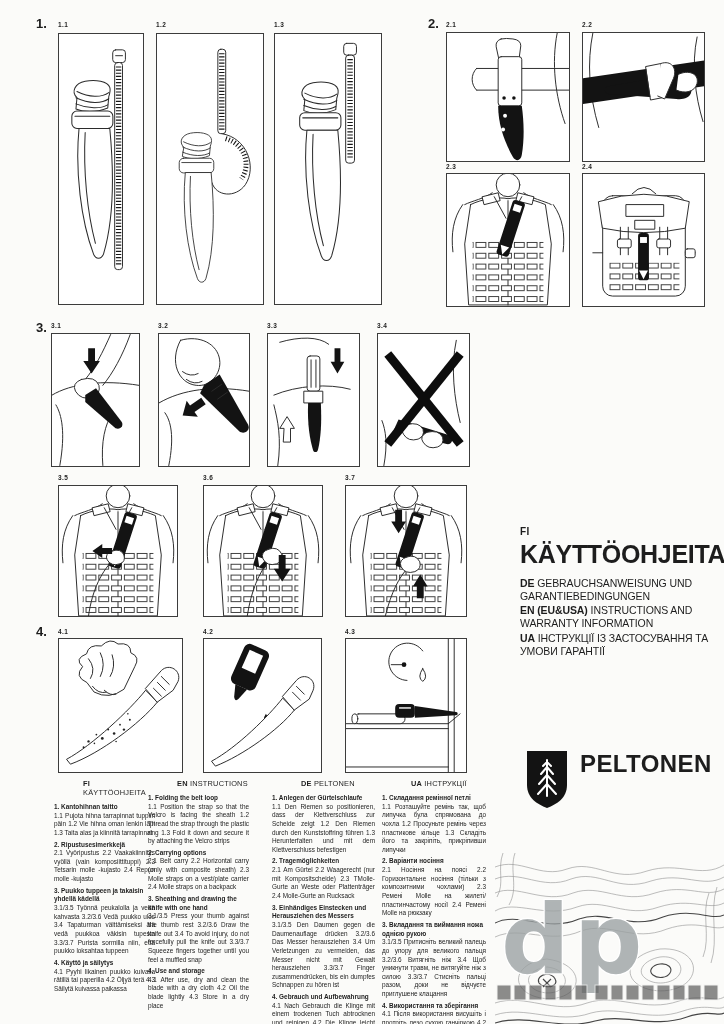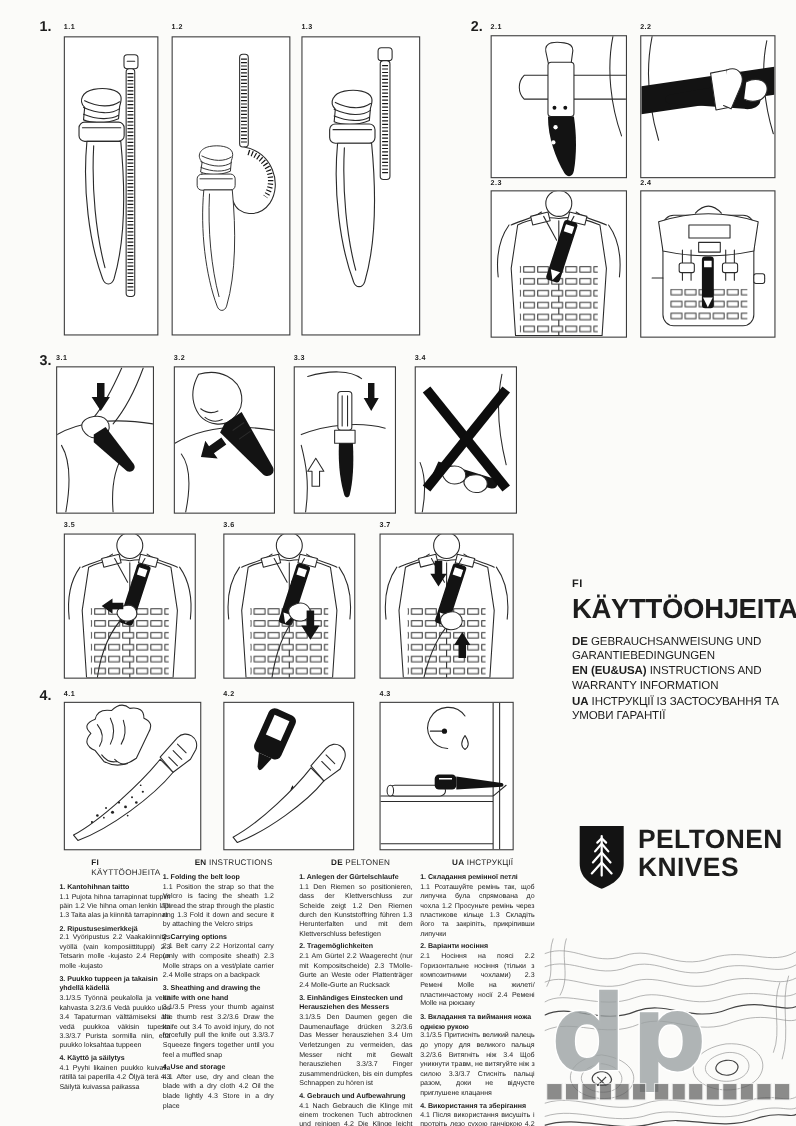--- a/index.html
+++ b/index.html
@@ -364,21 +364,20 @@
   <div class="logo">
     <svg class="shield" viewBox="0 0 46 60">
       <path fill="#131313" d="M3,2 h40 v34 c0,13 -10,19 -20,23 c-10,-4 -20,-10 -20,-23 z"></path>
       <g stroke="#fff" stroke-width="2" fill="none" stroke-linecap="round">
         <path d="M23,11 v36"></path>
         <path d="M23,18 l-6,7 M23,18 l6,7 M23,26 l-8,9 M23,26 l8,9 M23,35 l-9,10 M23,35 l9,10 M23,13 l-4,4 M23,13 l4,4"></path>
       </g>
     </svg>
     <div class="words">
       <div>PELTONEN</div>
-      <div>KNIVES</div>
     </div>
   </div>
 
   <svg class="wmark" viewBox="0 0 229 171">
     <g fill="none" stroke="#909090" stroke-width="0.6">
       <path d="M0,14 C25,4 45,26 72,16 C100,6 118,30 152,18 C184,8 206,26 229,12"></path>
       <path d="M0,26 C25,16 47,38 76,26 C104,16 122,40 156,28 C188,18 208,36 229,24"></path>
       <path d="M0,40 C22,30 48,52 78,40 C106,30 126,52 160,40 C192,30 210,46 229,36"></path>
       <path d="M0,58 C20,46 50,66 82,54 C110,44 130,66 164,54 C196,44 214,58 229,50"></path>
       <path d="M0,84 C26,72 54,92 86,78 C114,68 138,90 172,76 C202,66 218,78 229,74"></path>

